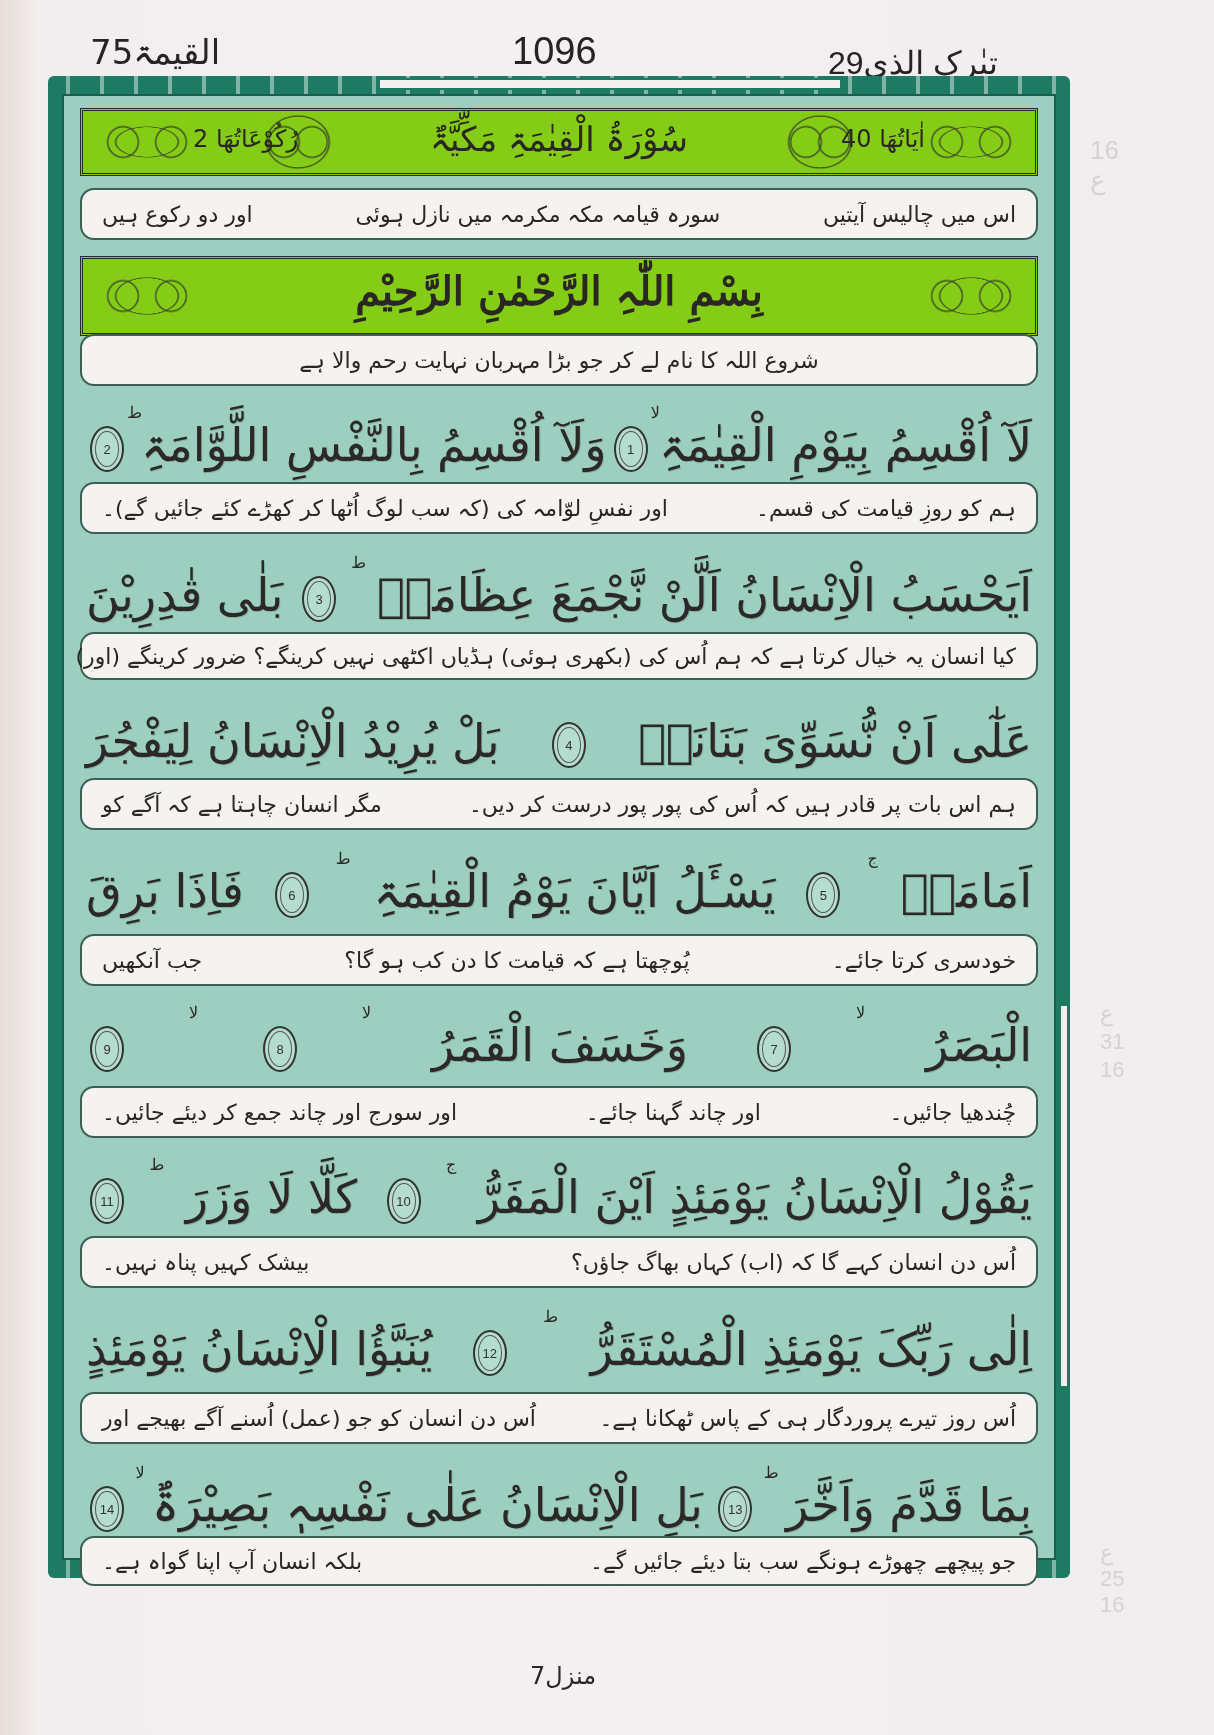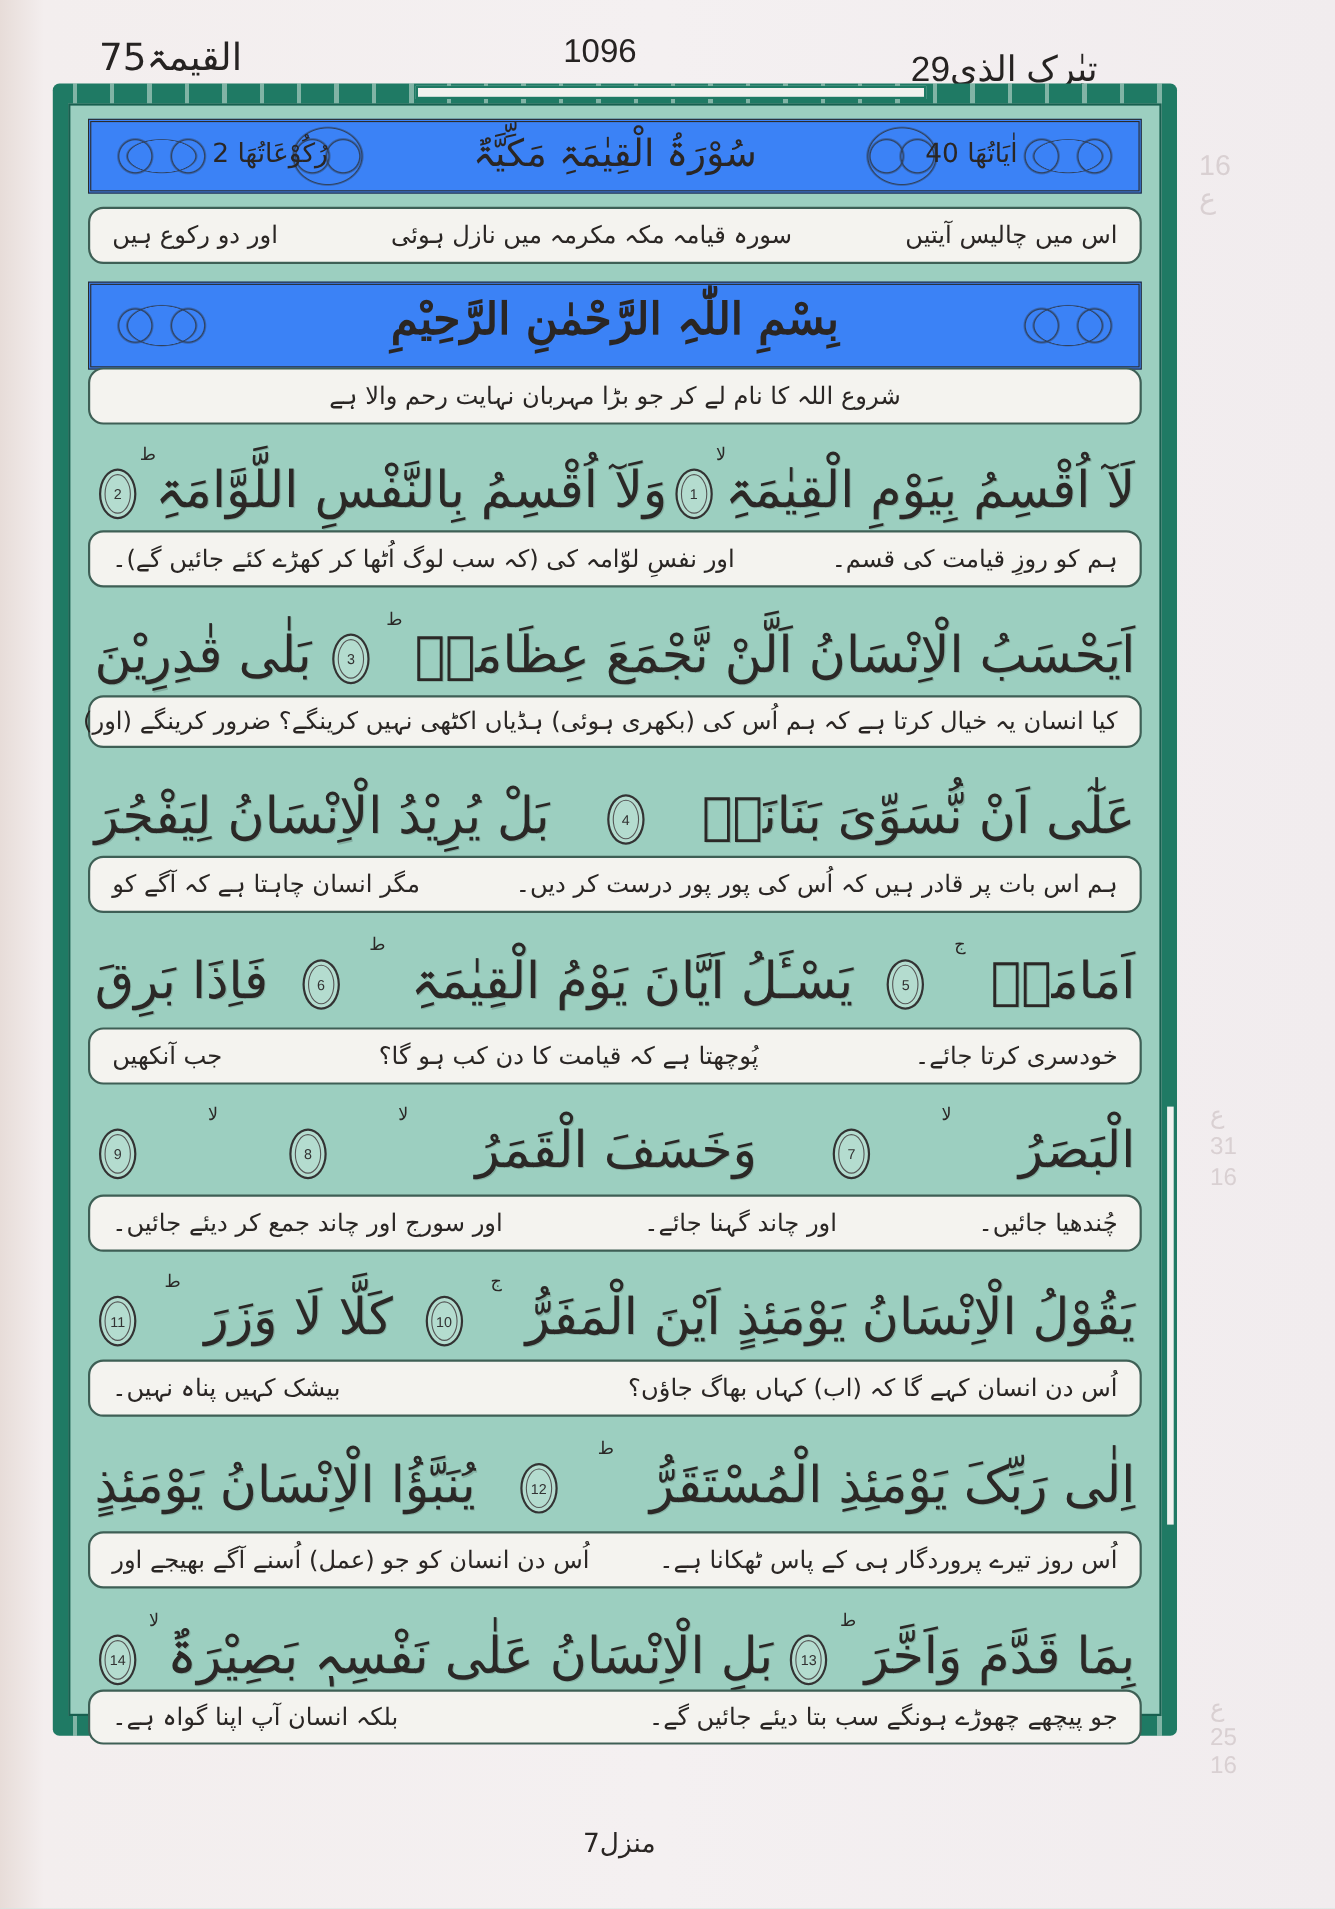--- a/index.html
+++ b/index.html
@@ -11,21 +11,21 @@
     position:relative;
   }
   .page-header {
     position:absolute; top:28px; left:0; width:1214px; height:50px;
   }
   .hdr-left {
     position:absolute; left:90px; top:4px; font-size:34px; direction:rtl;
     font-family:"DejaVu Sans", sans-serif; color:#262322;
   }
   .hdr-center {
-    position:absolute; left:512px; top:2px; font-size:30px;
+    position:absolute; left:512px; top:2px; font-size:38px;
     font-family:"Liberation Sans", sans-serif; color:#262322;
   }
   .hdr-right {
     position:absolute; left:828px; top:16px; font-size:32px; direction:rtl;
     font-family:Liberation Sans, sans-serif; color:#262322;
   }
   .ghost {
     position:absolute; color:#d9d0d2; font-family:"Liberation Sans", sans-serif;
   }
   
@@ -48,21 +48,21 @@
     border:2px solid #1f7a64;
   }
   .frame-bar-top { top:2px; }
   .frame-bar-bottom { bottom:2px; }
   .frame-bar-side {
     position:absolute; right:3px; top:930px; width:6px; height:380px; background:#eef1ee;
   }
   
   .cartouche {
     position:absolute; left:16px; right:16px;
-    border:3px double #2b2b2b; background:#3b82f6;
+    border:3px double #2b2b2b; background:#84cc16;
   }
   .cartouche .orn {
     position:absolute; top:2px; bottom:2px; width:120px;
     background:
       radial-gradient(circle at 30% 50%, transparent 14px, #2b2b2b 15px, transparent 17px),
       radial-gradient(circle at 70% 50%, transparent 14px, #2b2b2b 15px, transparent 17px),
       radial-gradient(ellipse at 50% 50%, transparent 30px, #2b2b2b 31px, transparent 33px);
     opacity:0.75;
   }
   .surah-title {

